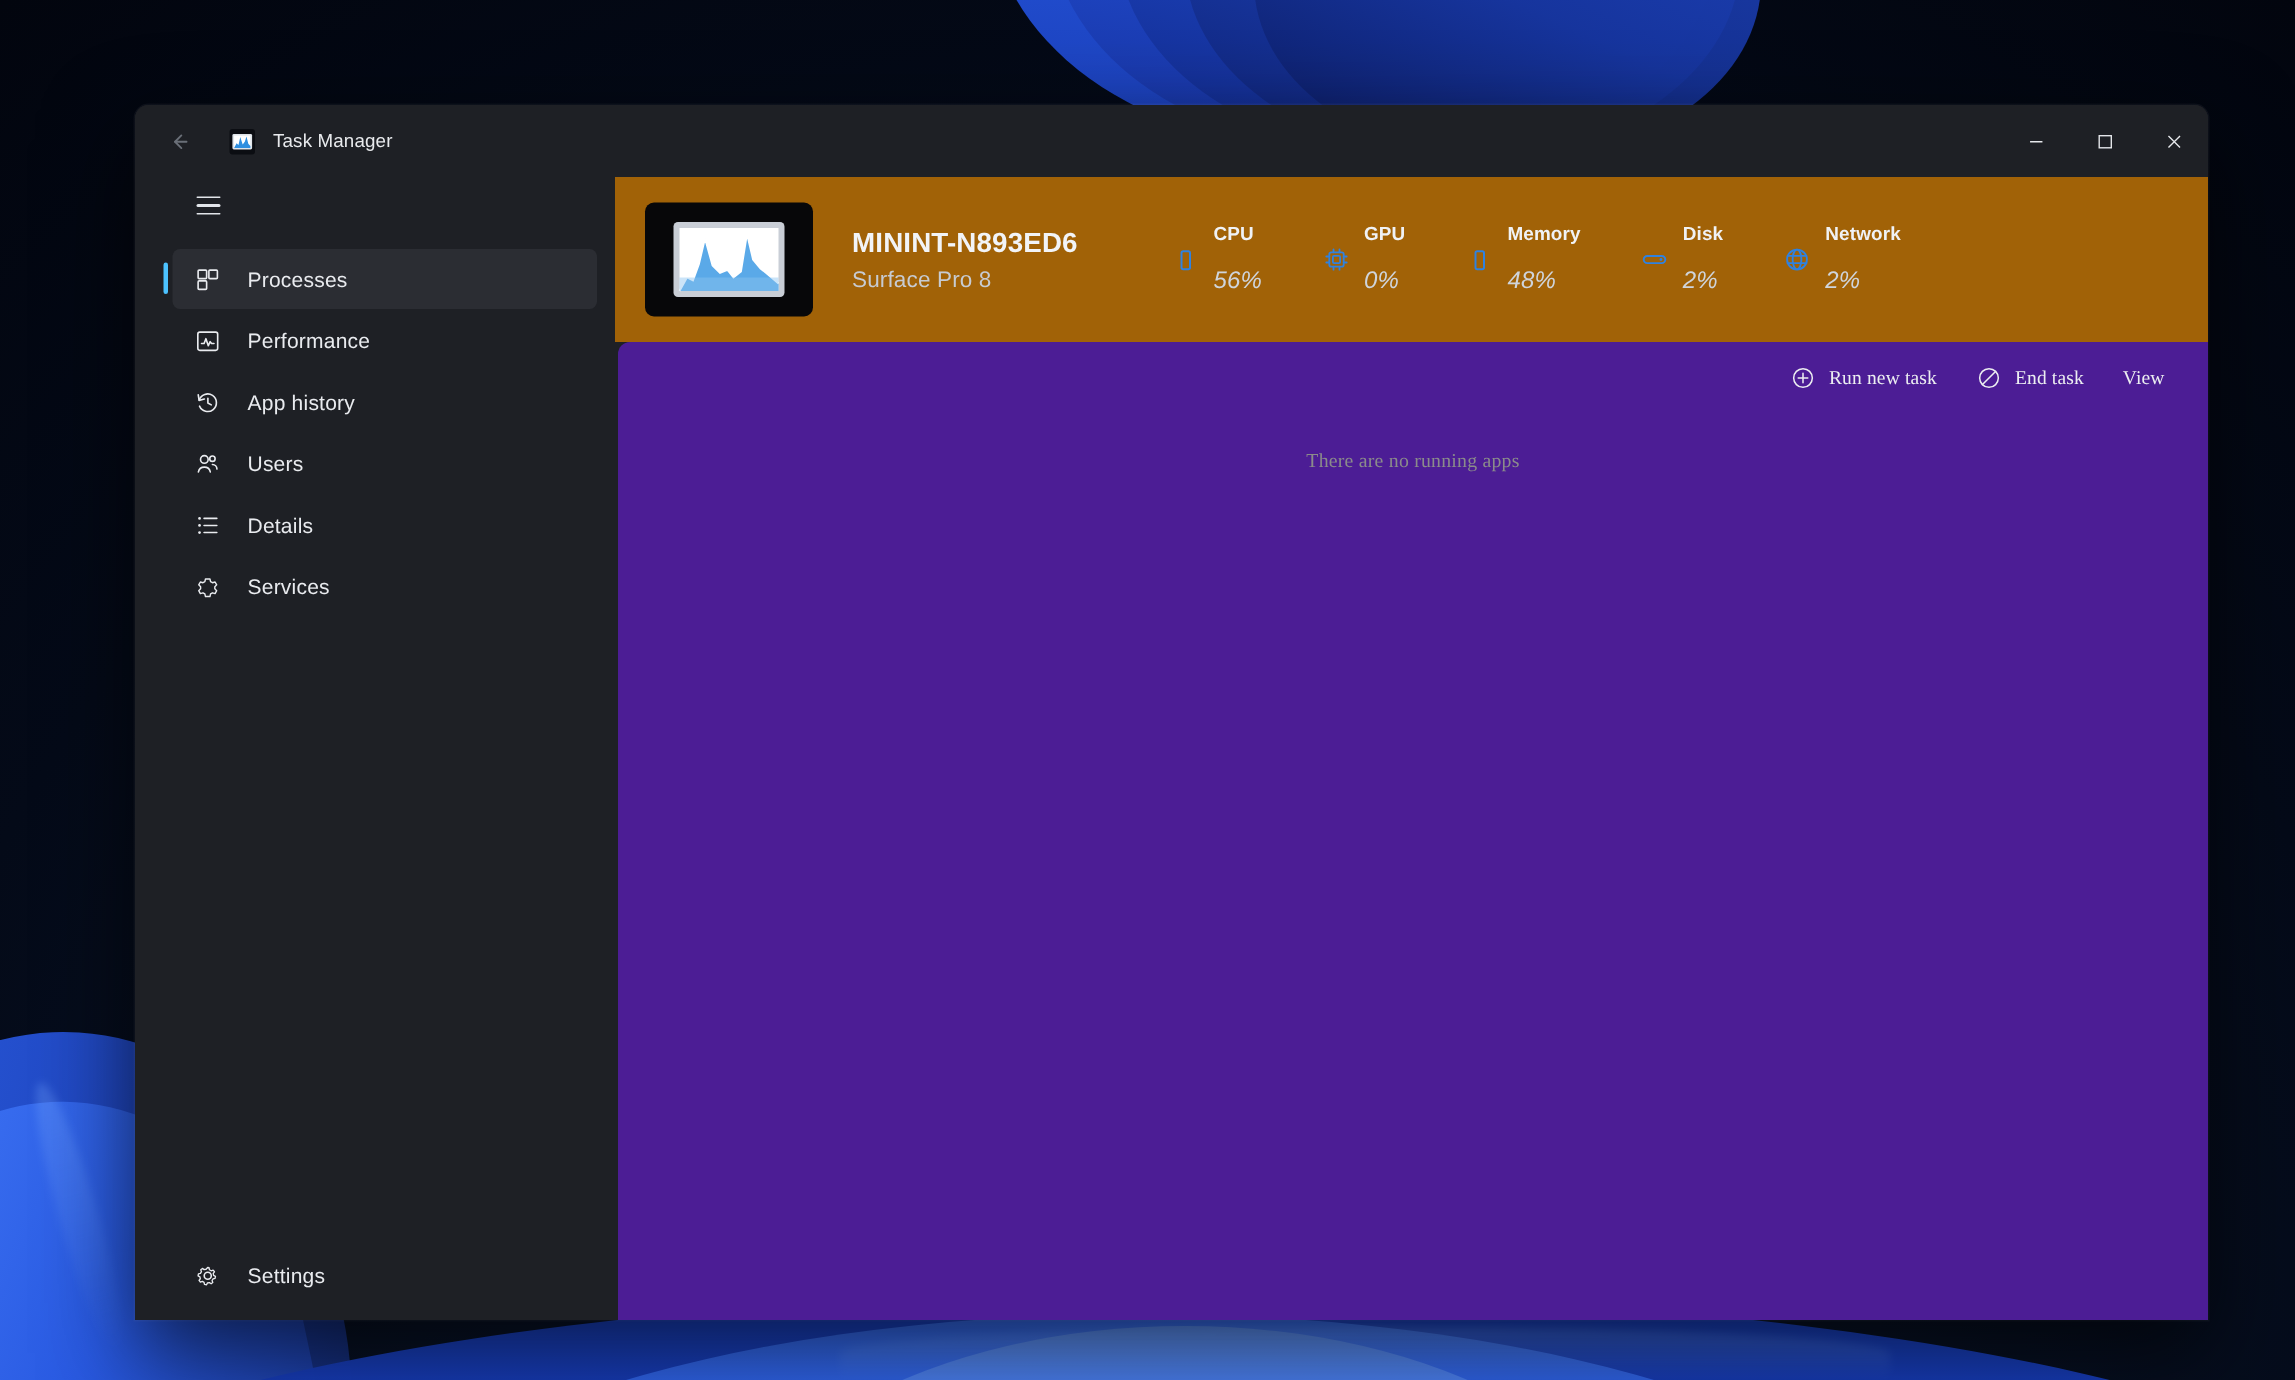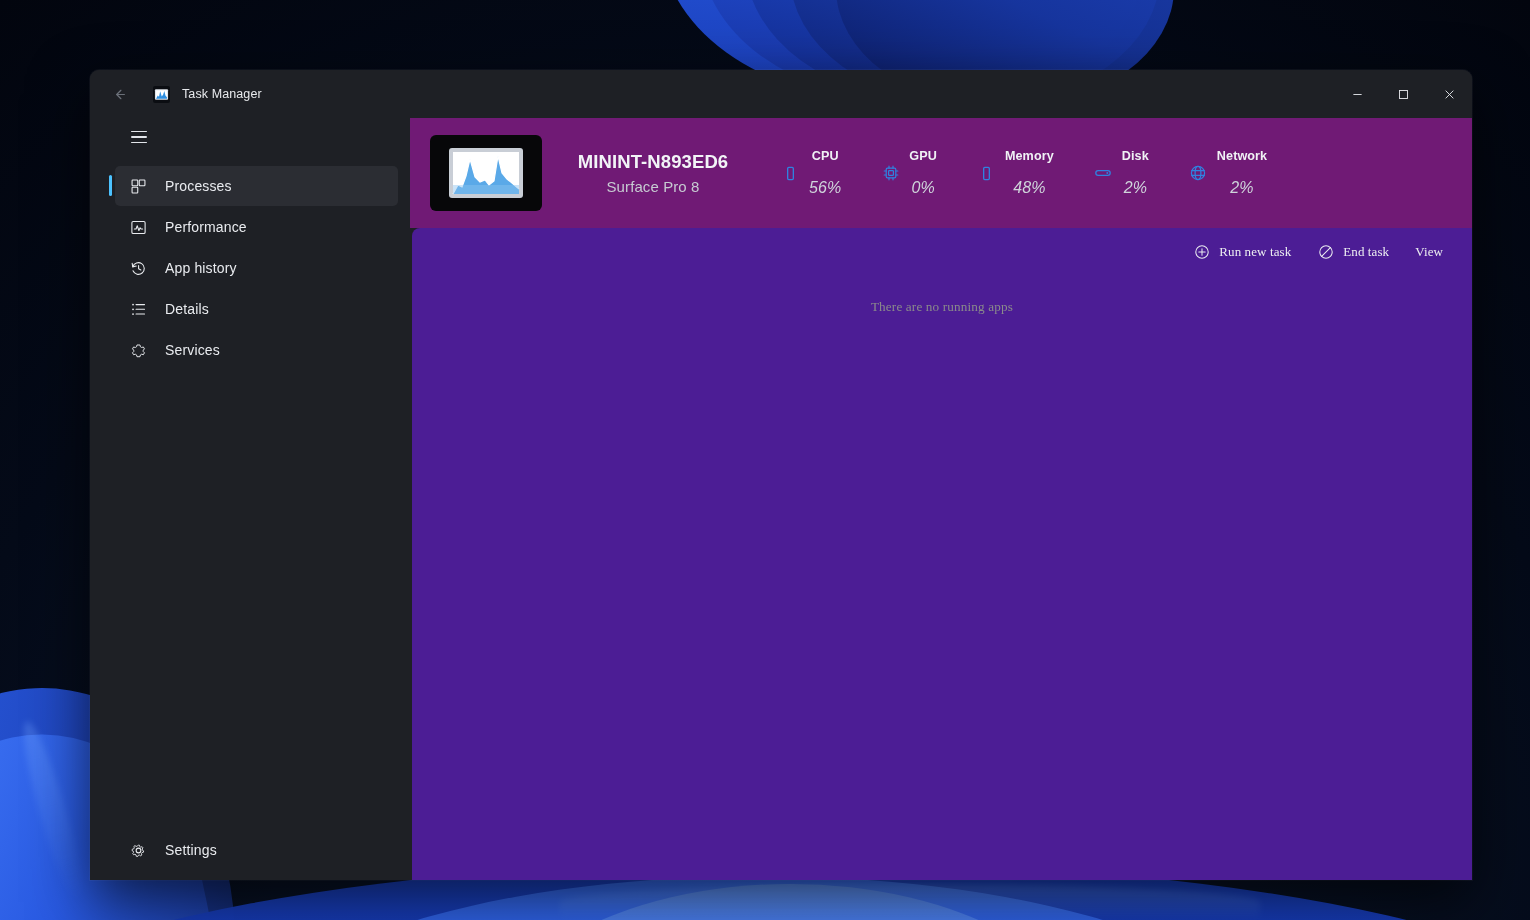--- a/index.html
+++ b/index.html
@@ -67,21 +67,21 @@
     filter:blur(3px);
   }
 
   
   #window {
     position:absolute; left:90px; top:70px; width:1382px; height:810px;
     background:#202227;
     border-radius:9px 9px 0 0;
     box-shadow:0 22px 60px rgba(0,0,0,.65), 0 0 0 1px rgba(255,255,255,.05);
     overflow:hidden;
-    display:flex; flex-direction:column;text-align:center;
+    display:flex; flex-direction:column;
   }
 
   
   #titlebar {
     height:48px; flex:0 0 48px; display:flex; align-items:center;
     background:#1e2025; position:relative;
   }
   .back-btn {
     width:34px; height:30px; margin-left:12px;
     display:flex; align-items:center; justify-content:center;
@@ -132,21 +132,21 @@
   .nav-spacer { flex:1; }
   #settings-item { margin-bottom:10px; }
 
   
   #content { flex:1; display:flex; flex-direction:column; min-width:0;
              background:#1e2025; }
 
   
   #device-bar {
     height:110px; flex:0 0 110px; display:flex; align-items:center;
-    padding-left:20px; background:#701a75;
+    padding-left:20px; background:#a16207;
   }
   #device-thumb {
     width:112px; height:76px; border-radius:6px; background:#070709;
     display:flex; align-items:center; justify-content:center; flex:0 0 112px;
   }
   #device-names { margin-left:26px; min-width:170px; }
   #device-name { font-size:18.5px; font-weight:bold; color:#f2f4f7; letter-spacing:.1px; }
   #device-model { font-size:15px; color:#c7cbd2; margin-top:5px; letter-spacing:.1px; }
 
   #stats { display:flex; align-items:center; margin-left:28px; gap:10px; }
@@ -267,20 +267,31 @@
             <svg width="17" height="17" viewBox="0 0 18 18" fill="none" stroke="currentColor" stroke-width="1.15">
               <path d="M3 7.1 A6.2 6.2 0 1 1 3.2 11.4" stroke-linecap="round"></path>
               <path d="M2.3 3.4 L2.9 7.3 L6.6 6.4" stroke-linecap="round" stroke-linejoin="round"></path>
               <path d="M9.1 5.9 V9.2 L11.5 10.5" stroke-linecap="round" stroke-linejoin="round"></path>
             </svg>
           </span>
           <span class="nav-label">App history</span>
         </div>
 
 
+        <div class="nav-item">
+          <span class="nav-ico">
+            <svg width="17" height="17" viewBox="0 0 18 18" fill="none" stroke="currentColor" stroke-width="1.15">
+              <circle cx="6.6" cy="5.6" r="2.7"></circle>
+              <circle cx="12.3" cy="5.1" r="1.9"></circle>
+              <path d="M2.4 14.4 A4.3 4.3 0 0 1 10.8 14.4" stroke-linecap="round"></path>
+              <path d="M12.3 9.2 A3.3 3.3 0 0 1 15.5 12.4" stroke-linecap="round"></path>
+            </svg>
+          </span>
+          <span class="nav-label">Users</span>
+        </div>
 
         <div class="nav-item">
           <span class="nav-ico">
             <svg width="17" height="17" viewBox="0 0 18 18" fill="none" stroke="currentColor" stroke-width="1.15">
               <path d="M6.4 3.8 H15.4 M6.4 8.8 H15.4 M6.4 13.8 H15.4" stroke-linecap="round"></path>
               <circle cx="3.2" cy="3.8" r=".95" fill="currentColor" stroke="none"></circle>
               <circle cx="3.2" cy="8.8" r=".95" fill="currentColor" stroke="none"></circle>
               <circle cx="3.2" cy="13.8" r=".95" fill="currentColor" stroke="none"></circle>
             </svg>
           </span>

